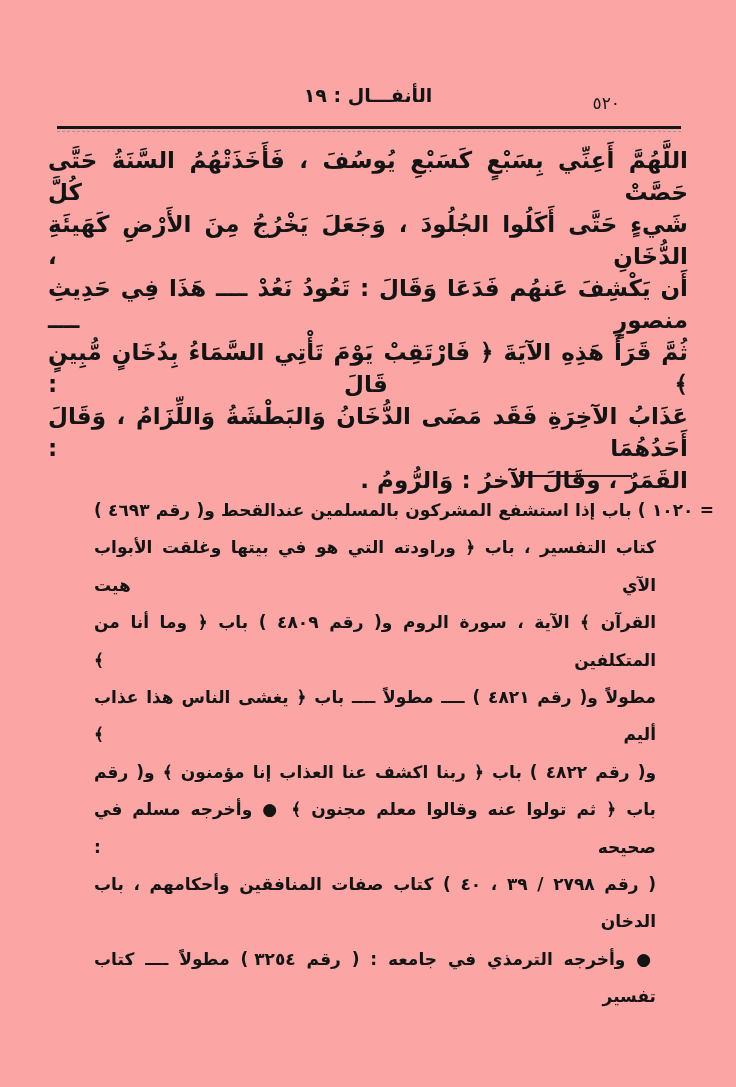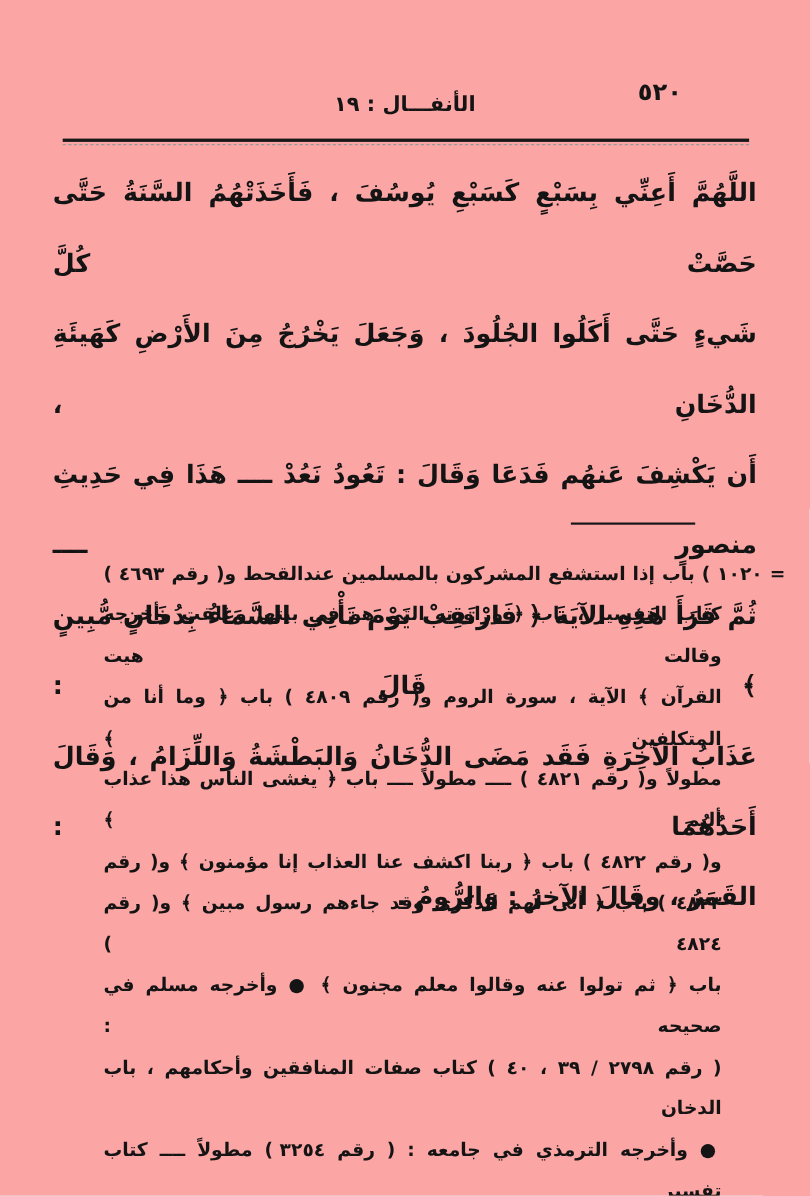--- a/index.html
+++ b/index.html
@@ -18,24 +18,24 @@
     position: absolute;
     top: 84px; left: 0; right: 0;
     text-align: center;
     direction: rtl;
     font-size: 19px;
     font-weight: bold;
     letter-spacing: 0.5px;
   }
   .page-number {
     position: absolute;
-    top: 72px;
+    top: 93px;
     right: 116px;
-    font-size: 22px;
-    font-weight: bold;
+    font-size: 17px;
+    font-weight: normal;
     direction: rtl;
   }
   .header-rule {
     position: absolute;
     top: 126px; left: 57px;
     width: 624px; height: 3px;
     background: #171717;
   }
   .header-rule-echo {
     position: absolute;
@@ -45,21 +45,21 @@
   }
   
   .main-text {
     position: absolute;
     top: 144px;
     right: 48px;
     width: 640px;
     direction: rtl;
     font-size: 23px;
     font-weight: bold;
-    line-height: 64px;
+    line-height: 32px;
   }
   .main-text .ln {
     text-align: justify;
     text-align-last: justify;
     text-justify: inter-word;
     white-space: normal;
   }
   .main-text .ln.last {
     text-align: center;
     text-align-last: right;
@@ -83,21 +83,21 @@
     font-size: 17px;
     font-weight: bold;
     line-height: 37.4px;
   }
   .footnote .fln {
     text-align: justify;
     text-align-last: justify;
     text-justify: inter-word;
   }
   
-  .footnote .fln.hang-right { margin-right: -58px; margin-top: 12px; }
+  .footnote .fln.hang-right { margin-right: -58px; }
 </style>
 </head>
 <body>
 
 <div class="page">
 
   <div class="header-title">الأنفـــال : ١٩</div>
   <div class="page-number">٥٢٠</div>
   <div class="header-rule"></div>
   <div class="header-rule-echo"></div>
@@ -108,24 +108,23 @@
     <div class="ln">أَن يَكْشِفَ عَنهُم فَدَعَا وَقَالَ : تَعُودُ نَعُدْ ــــ هَذَا فِي حَدِيثِ منصورٍ ــــ</div>
     <div class="ln">ثُمَّ قَرَأَ هَذِهِ الآيَةَ ﴿ فَارْتَقِبْ يَوْمَ تَأْتِي السَّمَاءُ بِدُخَانٍ مُّبِينٍ ﴾ قَالَ :</div>
     <div class="ln">عَذَابُ الآخِرَةِ فَقَد مَضَى الدُّخَانُ وَالبَطْشَةُ وَاللِّزَامُ ، وَقَالَ أَحَدُهُمَا :</div>
     <div class="ln last">القَمَرُ ، وقَالَ الآخرُ : وَالرُّومُ .</div>
   </div>
 
   <div class="hadith-separator"></div>
 
   <div class="footnote">
     <div class="fln hang-right">= ١٠٢٠ ) باب إذا استشفع المشركون بالمسلمين عندالقحط و( رقم ٤٦٩٣ )</div>
-    <div class="fln">كتاب التفسير ، باب ﴿ وراودته التي هو في بيتها وغلقت وأخرجه وقالت هيت</div>
+    <div class="fln">كتاب التفسير ، باب ﴿ وراودته التي هو في بيتها وغلقت الأبواب الآي هيت</div>
     <div class="fln">القرآن ﴾ الآية ، سورة الروم و( رقم ٤٨٠٩ ) باب ﴿ وما أنا من المتكلفين ﴾</div>
     <div class="fln">مطولاً و( رقم ٤٨٢١ ) ــــ مطولاً ــــ باب ﴿ يغشى الناس هذا عذاب أليم ﴾</div>
     <div class="fln">و( رقم ٤٨٢٢ ) باب ﴿ ربنا اكشف عنا العذاب إنا مؤمنون ﴾ و( رقم</div>
-    <div class="fln">٤٨٢٣ ) باب ﴿ أنى لهم الذكرى وقد جاءهم رسول مبين ﴾ و( رقم ٤٨٢٤ )</div>
     <div class="fln">باب ﴿ ثم تولوا عنه وقالوا معلم مجنون ﴾ ● وأخرجه مسلم في صحيحه :</div>
     <div class="fln">( رقم ٢٧٩٨ / ٣٩ ، ٤٠ ) كتاب صفات المنافقين وأحكامهم ، باب الدخان</div>
     <div class="fln">● وأخرجه الترمذي في جامعه : ( رقم ٣٢٥٤ ) مطولاً ــــ كتاب تفسير</div>
 
   </div>
 
 </div>
 
 </body></html>

